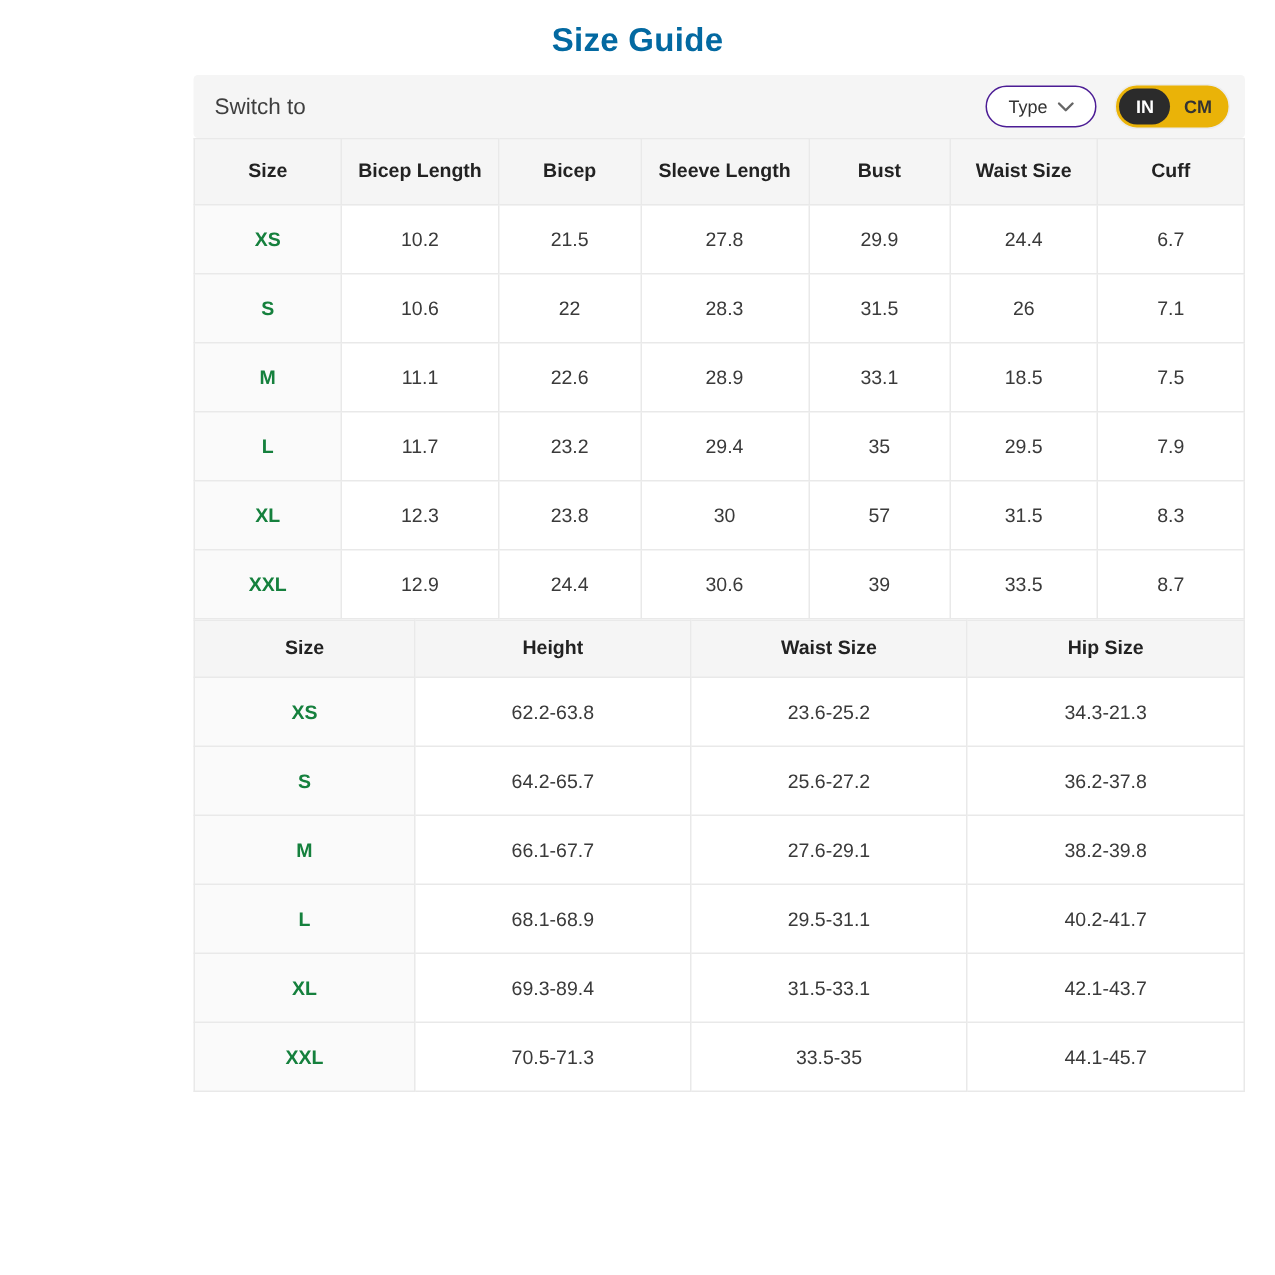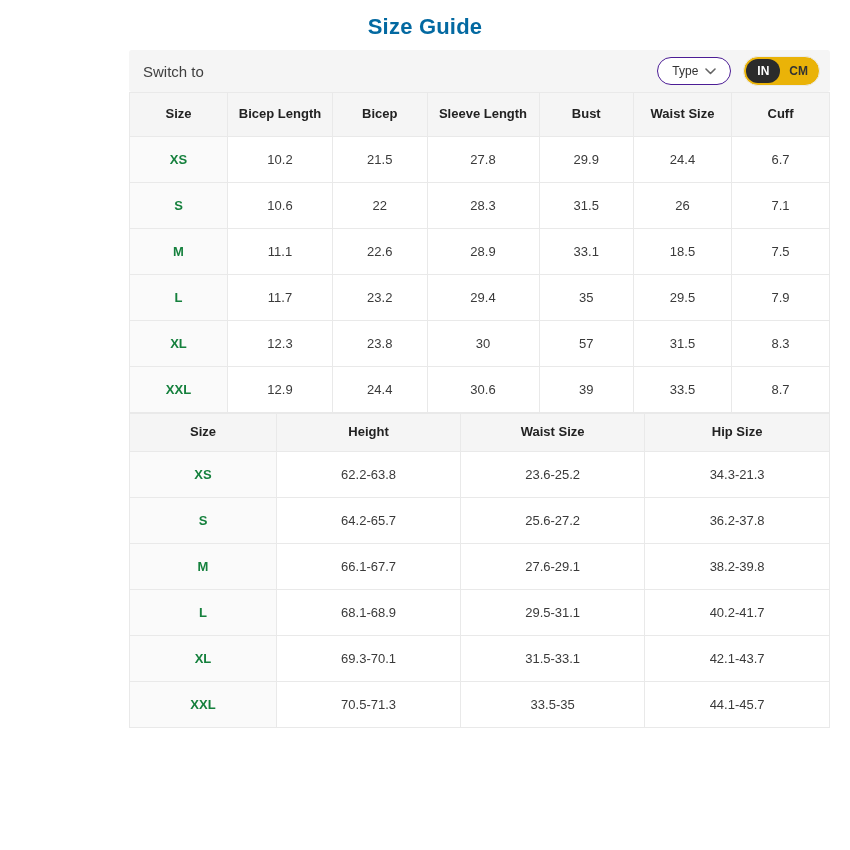--- a/index.html
+++ b/index.html
@@ -262,21 +262,21 @@
         <td>38.2-39.8</td>
       </tr>
       <tr>
         <th>L</th>
         <td>68.1-68.9</td>
         <td>29.5-31.1</td>
         <td>40.2-41.7</td>
       </tr>
       <tr>
         <th>XL</th>
-        <td>69.3-70.1</td>
+        <td>69.3-89.4</td>
         <td>31.5-33.1</td>
         <td>42.1-43.7</td>
       </tr>
       <tr>
         <th>XXL</th>
         <td>70.5-71.3</td>
         <td>33.5-35</td>
         <td>44.1-45.7</td>
       </tr>
     </tbody>

